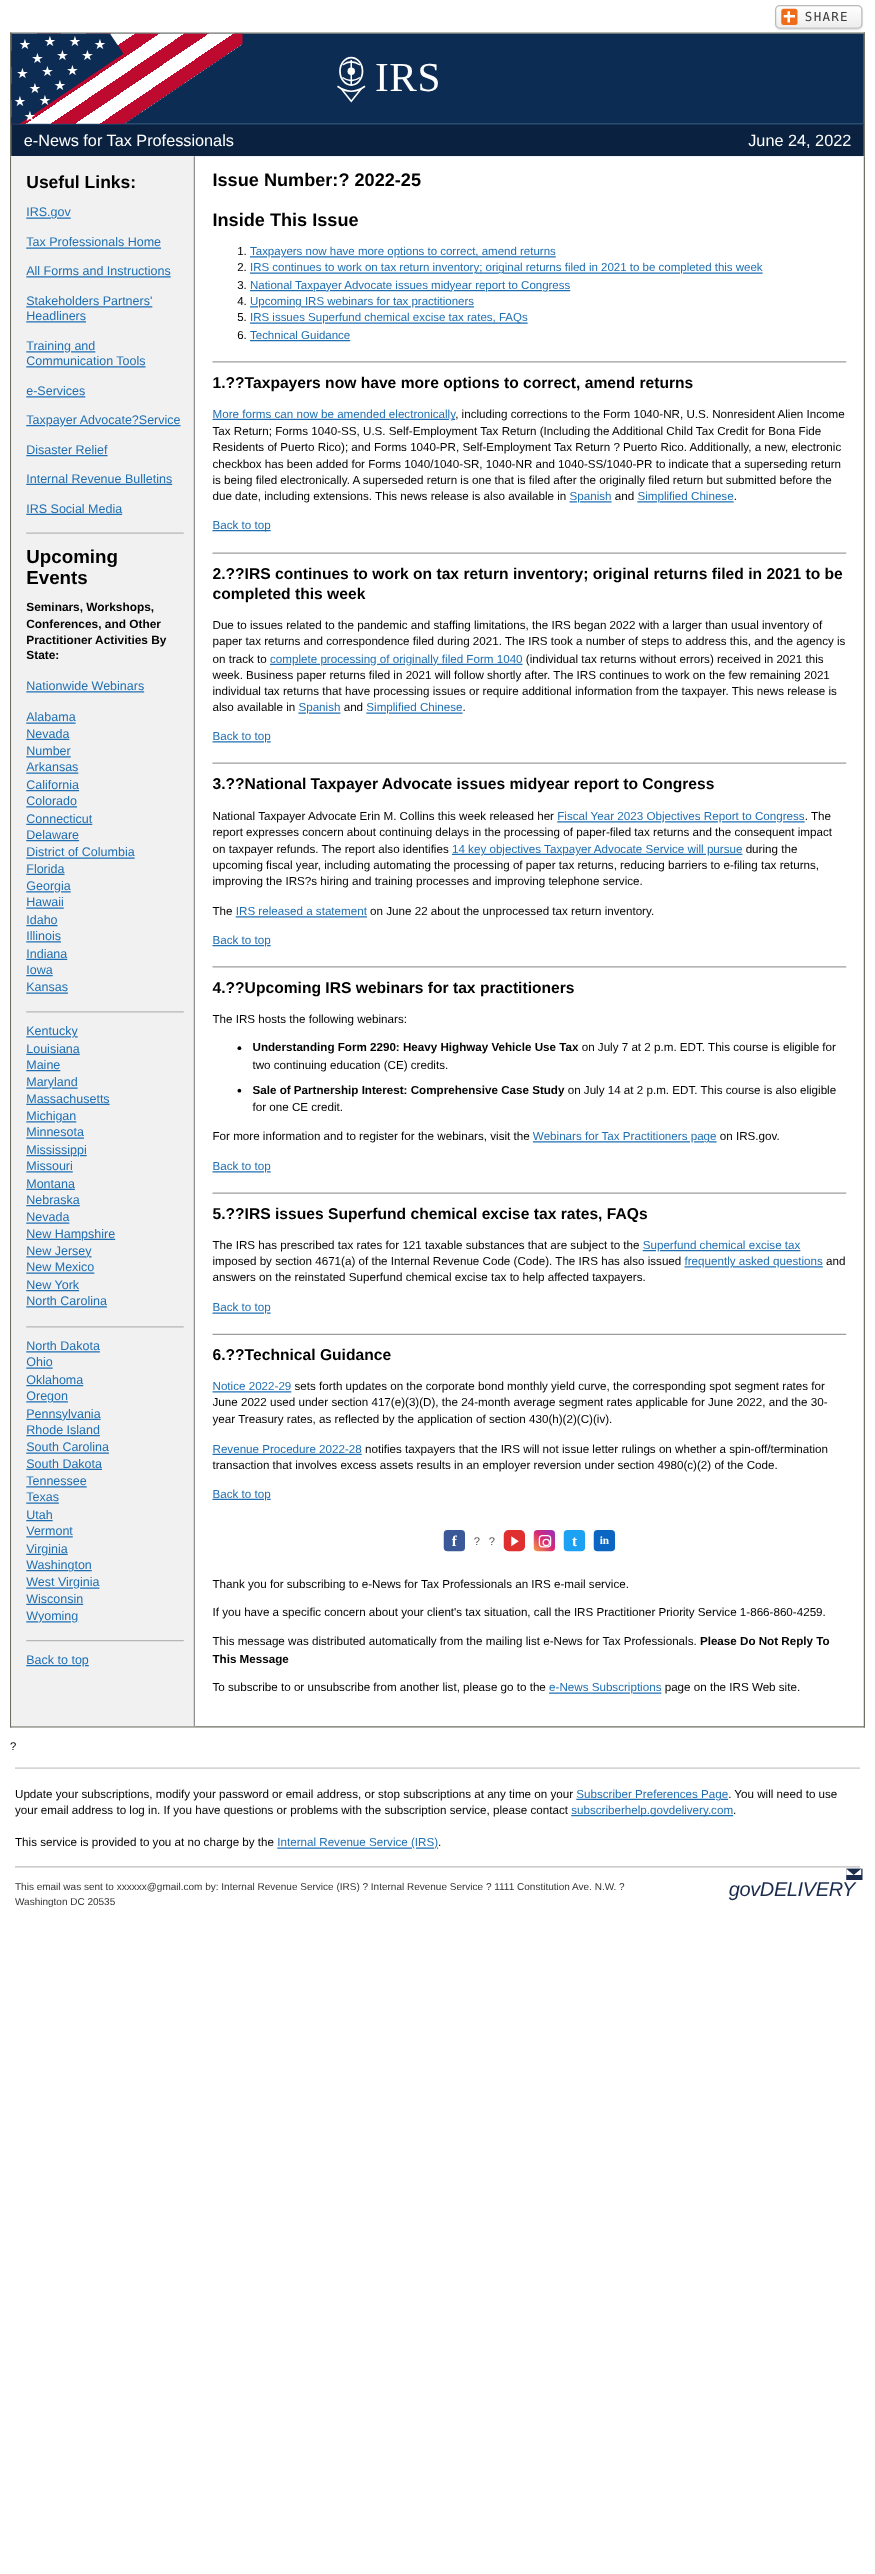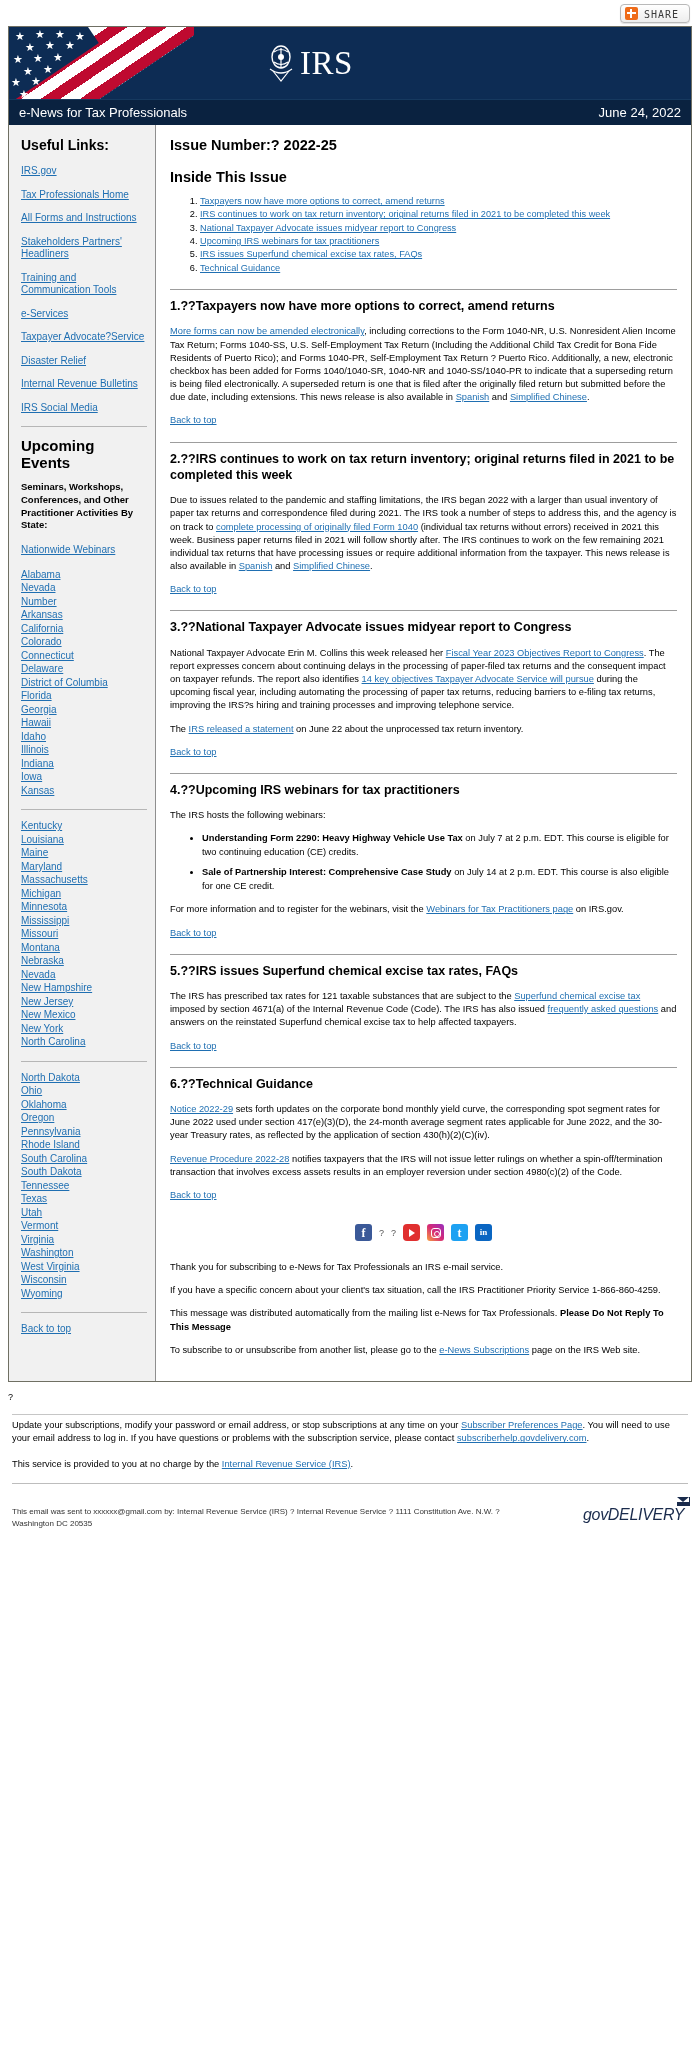--- a/index.html
+++ b/index.html
@@ -257,32 +257,32 @@
 
   
   .qmark {
     font-size: 9px;
     margin: 10px 0 0 8px;
     color: #000;
   }
   .footer-note {
     margin: 12px 12px 0 12px;
     border-top: 1px solid #c6c6c6;
-    padding-top: 4px;
+    padding-top: 14px;
   }
   .footer-note p {
     font-size: 9.3px;
     line-height: 1.45;
     margin: 0 0 12px 0;
   }
   .footer-note a { color: #1f6fb2; text-decoration: underline; }
   .footer-bottom {
     margin: 10px 12px 0 12px;
     border-top: 1px solid #bdbdbd;
-    padding: 22px 0 14px 0;
+    padding: 10px 0 14px 0;
     display: flex;
     align-items: flex-start;
     justify-content: space-between;
     gap: 16px;
   }
   .footer-bottom .addr {
     font-size: 8px;
     line-height: 1.45;
     color: #333;
     max-width: 520px;

